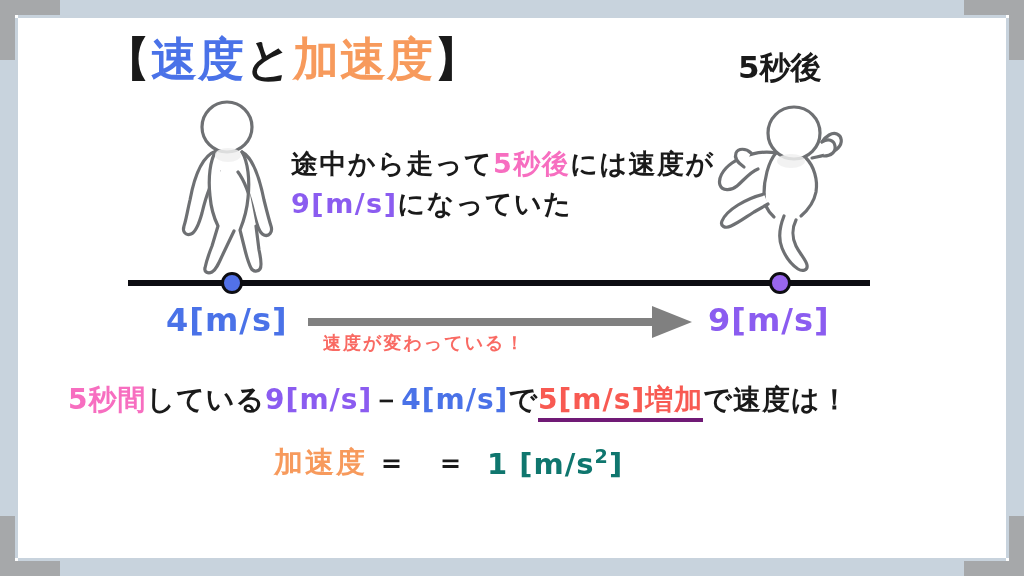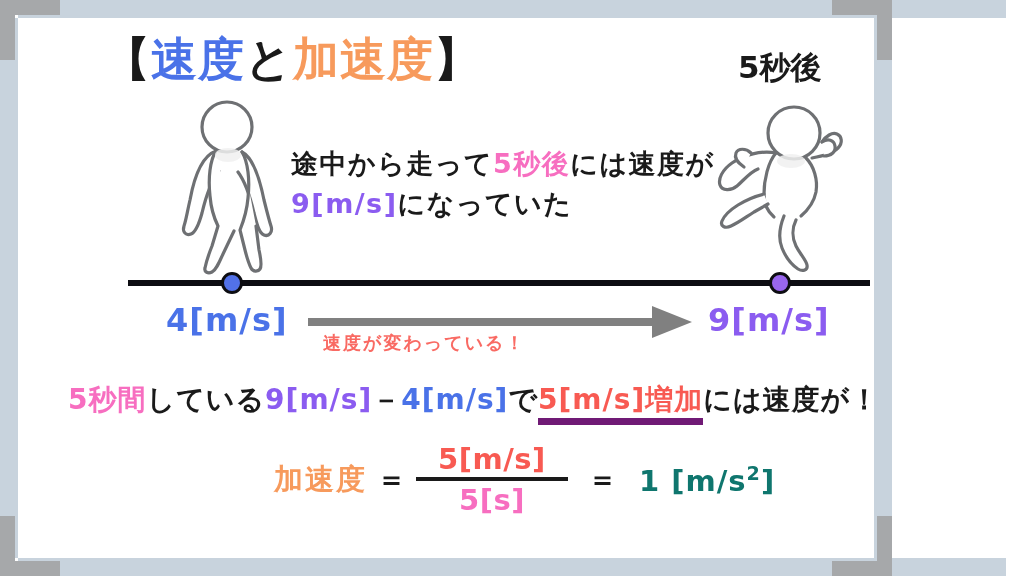--- a/index.html
+++ b/index.html
@@ -8,21 +8,21 @@
     background: #ffffff;
   }
   body {
     width: 1024px;
     height: 576px;
     overflow: hidden;
     font-family: "DejaVu Sans", "Liberation Sans", sans-serif;
   }
   #slide {
     position: relative;
-    width: 892px;
+    width: 1024px;
     height: 576px;
     background: #ffffff;
   }
 
   
   .frame-line {
     position: absolute;
     background: #c8d3dd;
   }
   .frame-top    { left: 18px;  top: 0;     width: 988px; height: 18px; }
@@ -108,21 +108,21 @@
 
   #line-eq {
     left: 68px;
     top: 386px;
     font-size: 28px;
     font-weight: bold;
     letter-spacing: 1px;
   }
   .underline-red {
     color: #f85a52;
-    border-bottom: 7px solid #701a75;
+    border-bottom: 4px solid #701a75;
     padding-bottom: 2px;
   }
 
   
   #formula {
     position: absolute;
     left: 274px;
     top: 443px;
     display: flex;
     align-items: center;
@@ -260,28 +260,23 @@
   <div class="t" id="label-left">4[m/s]</div>
   <div class="t" id="label-right">9[m/s]</div>
 
   <svg id="arrow-svg" width="400" height="50" viewBox="0 0 400 50">
     <line x1="8" y1="22" x2="360" y2="22" stroke="#808080" stroke-width="8"></line>
     <polygon points="352,6 392,22 352,38" fill="#808080"></polygon>
   </svg>
 
   <div class="t" id="arrow-caption">速度が変わっている！</div>
 
-  <div class="t" id="line-eq"><span class="pink">5秒間</span><span class="black">している</span><span class="purple">9[m/s]</span><span class="black">－</span><span class="blue">4[m/s]</span><span class="black">で</span><span class="underline-red">5[m/s]増加</span><span class="black">には速度が！</span></div>
+  <div class="t" id="line-eq"><span class="pink">5秒間</span><span class="black">している</span><span class="purple">9[m/s]</span><span class="black">－</span><span class="blue">4[m/s]</span><span class="black">で</span><span class="underline-red">5[m/s]増加</span><span class="black">で速度は！</span></div>
 
   <div id="formula">
     <span class="fw">加速度</span>
     <span class="eqsign">＝</span>
-    <span class="fraction">
-      <span class="num">5[m/s]</span>
-      <span class="bar"></span>
-      <span class="den">5[s]</span>
-    </span>
     <span class="eqsign2">＝</span>
     <span id="result"><span>1 [m/s</span><sup>2</sup><span>]</span></span>
   </div>
 
 
 </div>
 
 </body></html>

